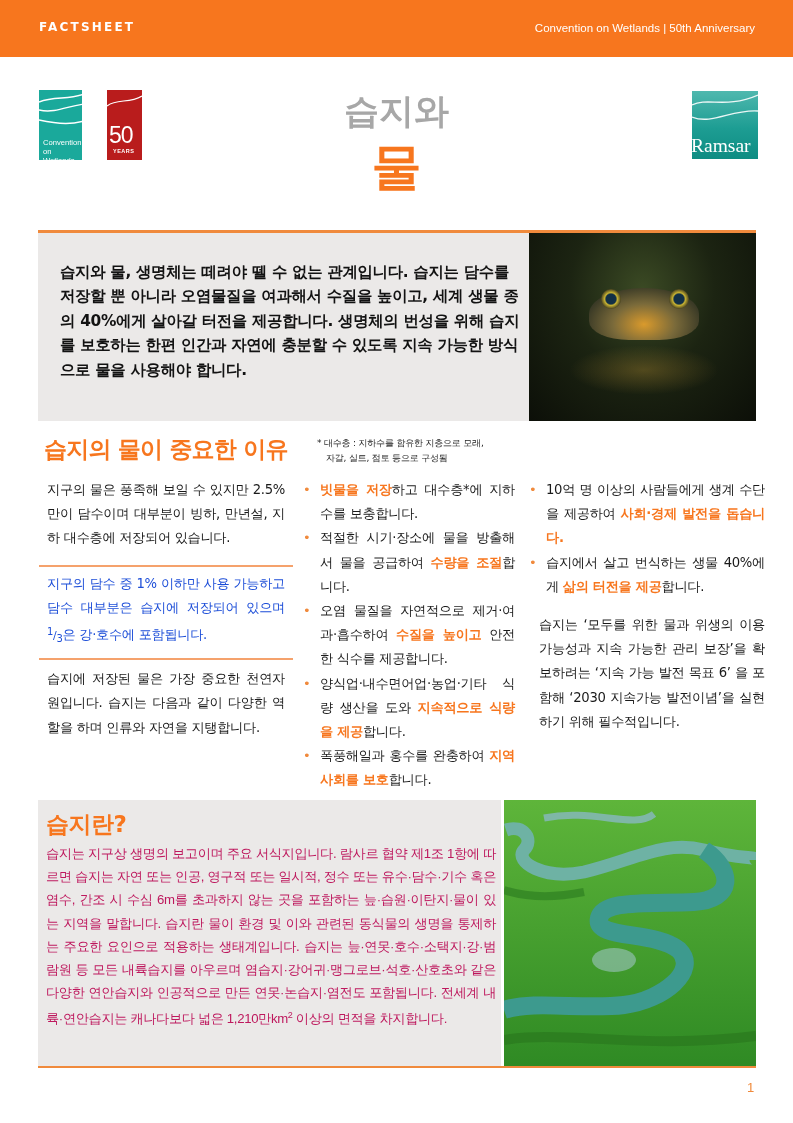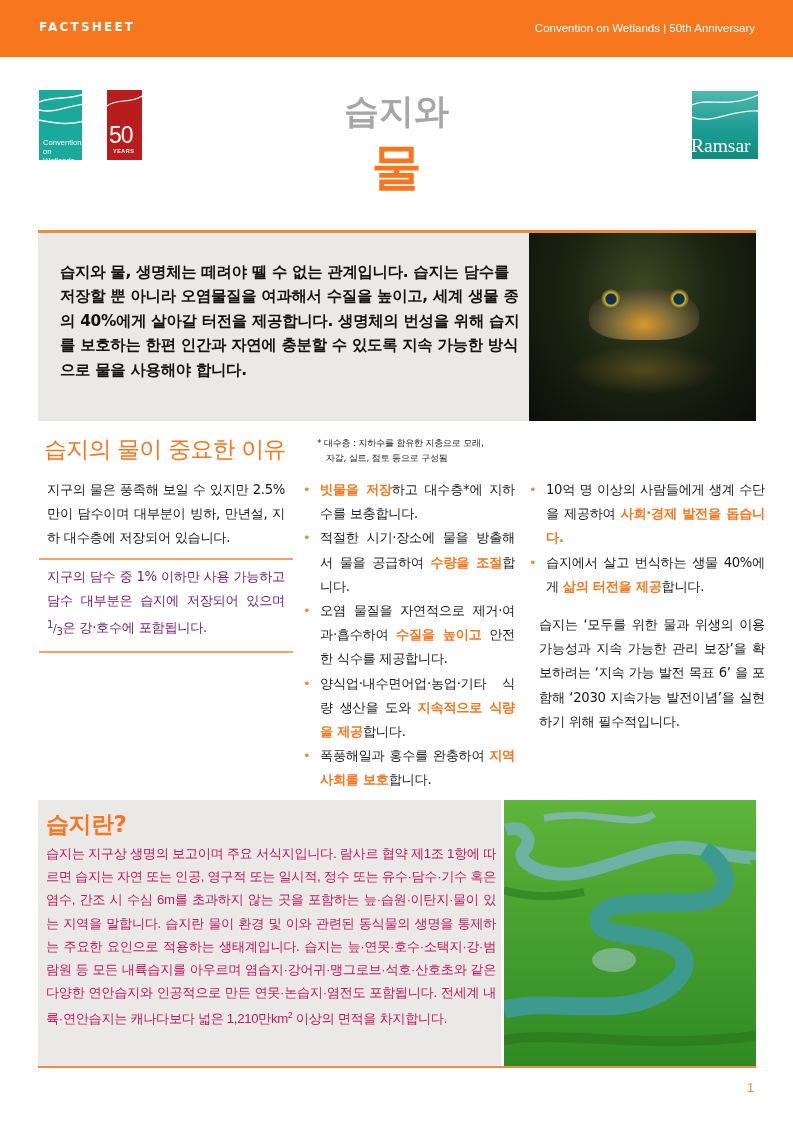--- a/index.html
+++ b/index.html
@@ -33,28 +33,28 @@
     .intro .gray { position: absolute; left: 0; top: 0; width: 491px; height: 188px; background: #ebe9e8; }
     .intro .text { position: absolute; left: 22px; top: 27px; width: 460px; font-family: "DejaVu Sans", sans-serif; font-weight: bold; font-size: 15.4px; line-height: 24.4px; color: #121212; letter-spacing: -0.3px; }
     .intro .photo { position: absolute; left: 491px; top: 0; width: 227px; height: 188px; overflow: hidden;
       background: radial-gradient(ellipse at 50% 30%, #3b4a24 0%, #1c2412 45%, #0c0f08 100%); }
     .frog-body { position: absolute; left: 60px; top: 55px; width: 110px; height: 52px; border-radius: 55% 55% 40% 40%;
       background: radial-gradient(ellipse at 50% 70%, #d99a2c 0%, #7a6a3a 40%, #3a3a26 75%); }
     .frog-eye { position: absolute; top: 56px; width: 20px; height: 20px; border-radius: 50%; background: radial-gradient(circle, #123046 35%, #c7b232 45%, #4a4420 70%); }
     .frog-reflect { position: absolute; left: 40px; top: 112px; width: 150px; height: 50px; border-radius: 50%; background: radial-gradient(ellipse, rgba(180,140,50,0.35) 0%, rgba(30,40,20,0) 70%); }
 
     
-    .sec2-heading { position: absolute; left: 44px; top: 434px; color: #f7761e; font-family: "DejaVu Sans", sans-serif; font-weight: normal; font-size: 23px; line-height: 30px; letter-spacing: -0.8px; }
+    .sec2-heading { position: absolute; left: 44px; top: 434px; color: #f7761e; font-family: "DejaVu Sans", sans-serif; font-weight: bold; font-size: 23px; line-height: 30px; letter-spacing: -0.8px; }
     .footnote { position: absolute; left: 317px; top: 436px; font-family: "DejaVu Sans", sans-serif; font-size: 9px; line-height: 15px; color: #222; letter-spacing: -0.2px; }
     .footnote .l2 { padding-left: 9px; }
 
     .col { position: absolute; font-family: "DejaVu Sans", sans-serif; font-size: 13.2px; line-height: 24.2px; color: #1a1a1a; letter-spacing: -0.3px; }
     .col1 { left: 47px; top: 478px; width: 238px; }
     .col1 .p { text-align: justify; }
-    .col1 .hl { color: #701a75; padding: 5px 0 7px 0; margin: 7px -8px 7px -8px; padding-left: 8px; padding-right: 8px; border-top: 2px solid #f5a26c; border-bottom: 2px solid #f5a26c; text-align: justify; }
+    .col1 .hl { color: #1d4ed8; padding: 5px 0 7px 0; margin: 14px -8px 7px -8px; padding-left: 8px; padding-right: 8px; border-top: 2px solid #f5a26c; border-bottom: 2px solid #f5a26c; text-align: justify; }
     .frac { font-size: 11px; }
     .frac sup { font-size: 10px; vertical-align: 4px; }
     .frac sub { font-size: 10px; vertical-align: -3px; }
 
     .col2 { left: 303px; top: 478px; width: 212px; }
     .col3 { left: 529px; top: 478px; width: 236px; }
     .bul { position: relative; padding-left: 17px; text-align: justify; }
     .bul .dot { position: absolute; left: 0; top: 0; color: #f08a3c; font-size: 13px; }
     .or { color: #f7761e; font-weight: bold; }
     .col3 .p { margin-top: 14px; padding-left: 10px; text-align: justify; }
@@ -125,20 +125,21 @@
 <div class="footnote">
   <div>* 대수층 : 지하수를 함유한 지층으로 모래,</div>
   <div class="l2">자갈, 실트, 점토 등으로 구성됨</div>
 </div>
 
 <div class="col col1">
   <p class="p">지구의 물은 풍족해 보일 수 있지만 2.5%만이 담수이며 대부분이 빙하, 만년설, 지하 대수층에 저장되어 있습니다.</p>
   <div class="hl">
     <span>지구의 담수 중 1% 이하만 사용 가능하고 담수 대부분은 습지에 저장되어 있으며 </span><span class="frac"><sup>1</sup>/<sub>3</sub></span><span>은 강·호수에 포함됩니다.</span>
   </div>
+  <p class="p">습지에 저장된 물은 가장 중요한 천연자원입니다. 습지는 다음과 같이 다양한 역할을 하며 인류와 자연을 지탱합니다.</p>
 </div>
 
 <div class="col col2">
   <div class="bul"><span class="dot">•</span><span></span><span class="or">빗물을 저장</span><span>하고 대수층*에 지하수를 보충합니다.</span></div>
   <div class="bul"><span class="dot">•</span><span>적절한 시기·장소에 물을 방출해서 물을 공급하여 </span><span class="or">수량을 조절</span><span>합니다.</span></div>
   <div class="bul"><span class="dot">•</span><span>오염 물질을 자연적으로 제거·여과·흡수하여 </span><span class="or">수질을 높이고</span><span> 안전한 식수를 제공합니다.</span></div>
   <div class="bul"><span class="dot">•</span><span>양식업·내수면어업·농업·기타 식량 생산을 도와 </span><span class="or">지속적으로 식량을 제공</span><span>합니다.</span></div>
   <div class="bul"><span class="dot">•</span><span>폭풍해일과 홍수를 완충하여 </span><span class="or">지역사회를 보호</span><span>합니다.</span></div>
 </div>
 

